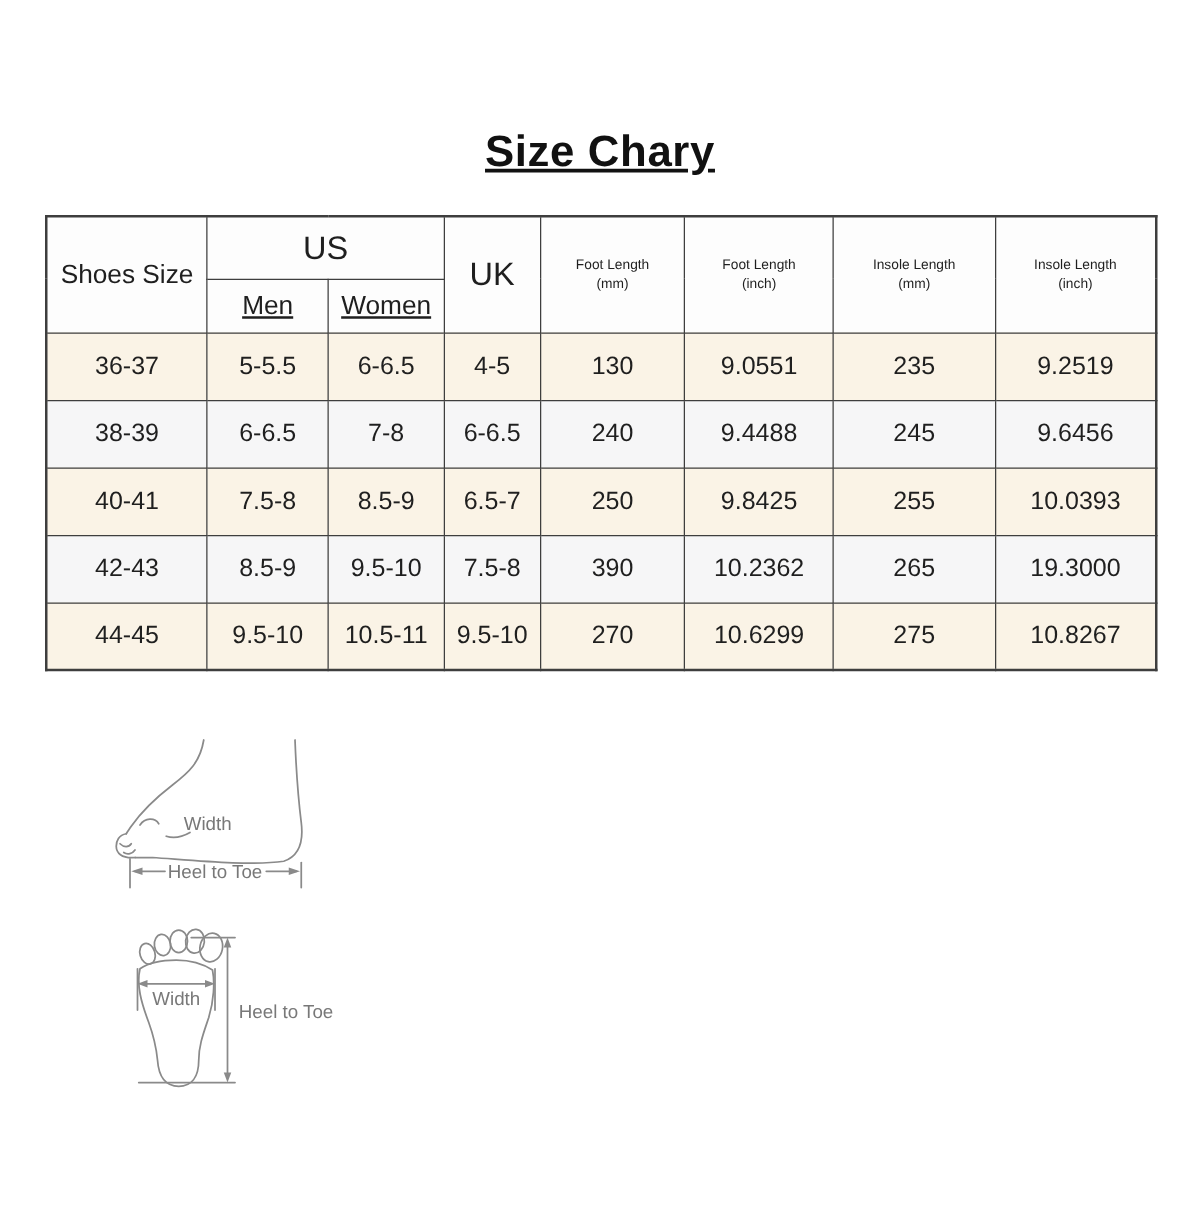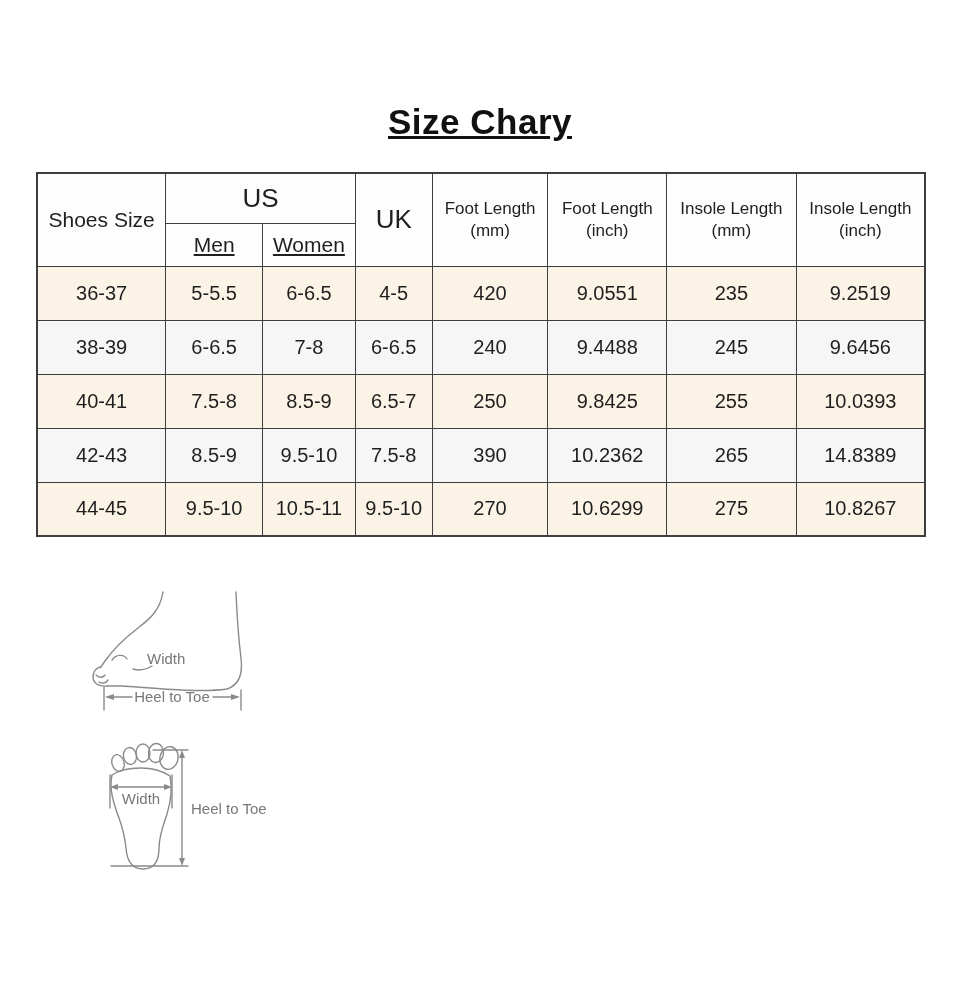--- a/index.html
+++ b/index.html
@@ -48,21 +48,21 @@
     color: #1f1f1f;
   }
   .size-table thead tr.hrow-1 { height: 50px; }
   .size-table thead tr.hrow-2 { height: 43px; }
   .size-table tbody tr { height: 54px; padding-left: 11px; }
   .size-table tbody tr:nth-child(odd)  { background: #faf3e6; }
   .size-table tbody tr:nth-child(even) { background: #f6f6f7; }
   .th-lg { font-size: 21px; }
   .th-xl { font-size: 26px; font-weight: 600; }
   .th-md { font-size: 21px; text-decoration: underline; }
-  .th-sm { font-size: 17px; line-height: 1.3; white-space: pre-line; margin-top: 36px; }
+  .th-sm { font-size: 11px; line-height: 1.3; white-space: pre-line; margin-top: 36px; }
   .size-table td { font-size: 20px; }
 
   
   .diagram { position: absolute; }
   .diagram-side { left: 50px; top: 590px; }
   .diagram-sole { left: 93px; top: 726px; }
   .diagram path, .diagram line, .diagram ellipse, .diagram polyline {
     fill: none;
     stroke: #8a8a8a;
     stroke-width: 1.4;
@@ -133,21 +133,21 @@
         <th class="th-md">Men</th>
         <th class="th-md">Women</th>
       </tr>
     </thead>
     <tbody>
       <tr>
         <td>36-37</td>
         <td>5-5.5</td>
         <td>6-6.5</td>
         <td>4-5</td>
-        <td>420</td>
+        <td>130</td>
         <td>9.0551</td>
         <td>235</td>
         <td>9.2519</td>
       </tr>
       <tr>
         <td>38-39</td>
         <td>6-6.5</td>
         <td>7-8</td>
         <td>6-6.5</td>
         <td>240</td>
@@ -166,21 +166,21 @@
         <td>10.0393</td>
       </tr>
       <tr>
         <td>42-43</td>
         <td>8.5-9</td>
         <td>9.5-10</td>
         <td>7.5-8</td>
         <td>390</td>
         <td>10.2362</td>
         <td>265</td>
-        <td>14.8389</td>
+        <td>19.3000</td>
       </tr>
       <tr>
         <td>44-45</td>
         <td>9.5-10</td>
         <td>10.5-11</td>
         <td>9.5-10</td>
         <td>270</td>
         <td>10.6299</td>
         <td>275</td>
         <td>10.8267</td>

